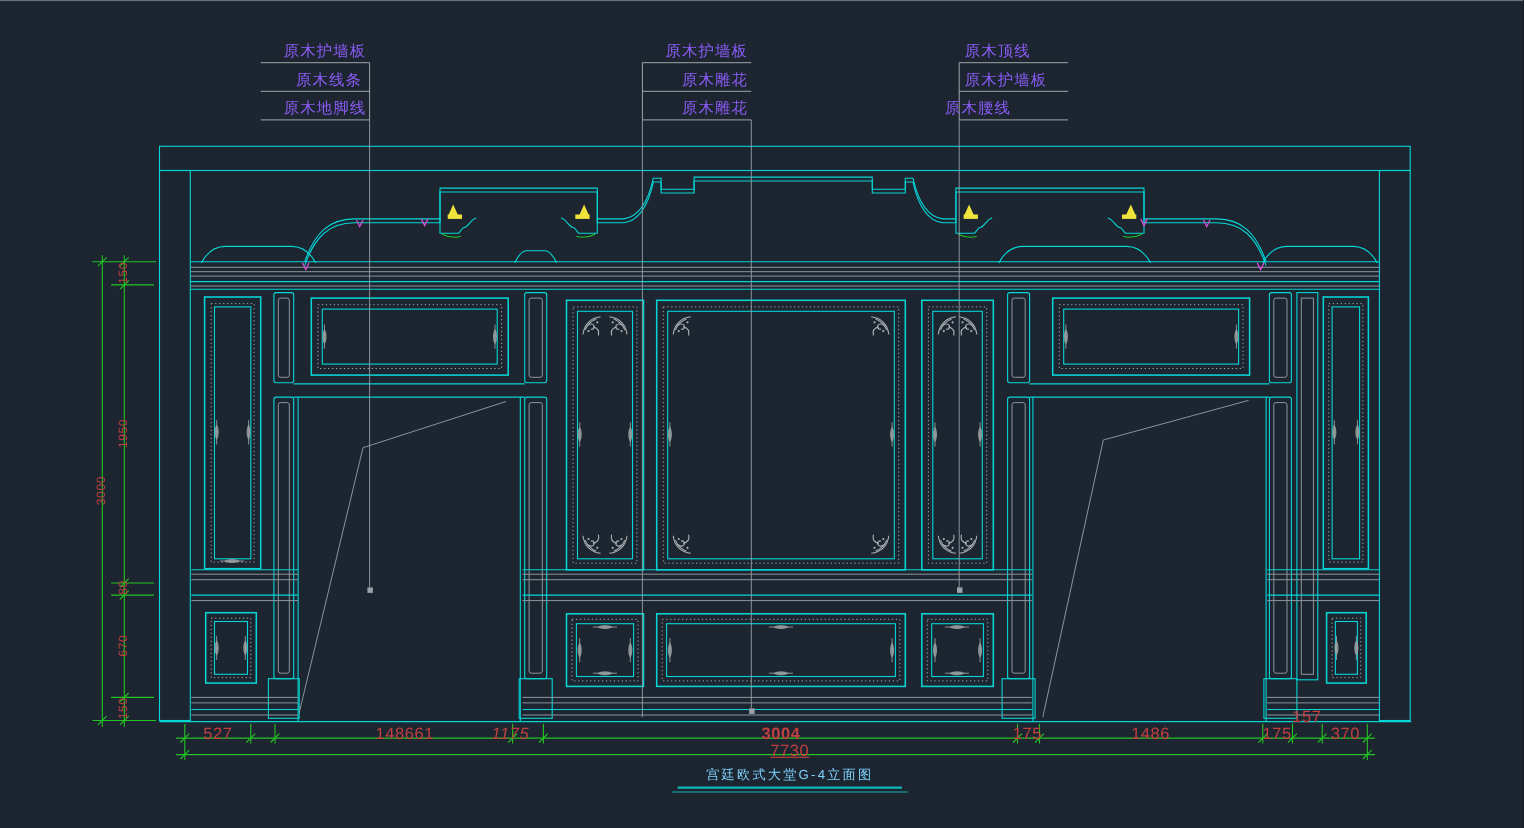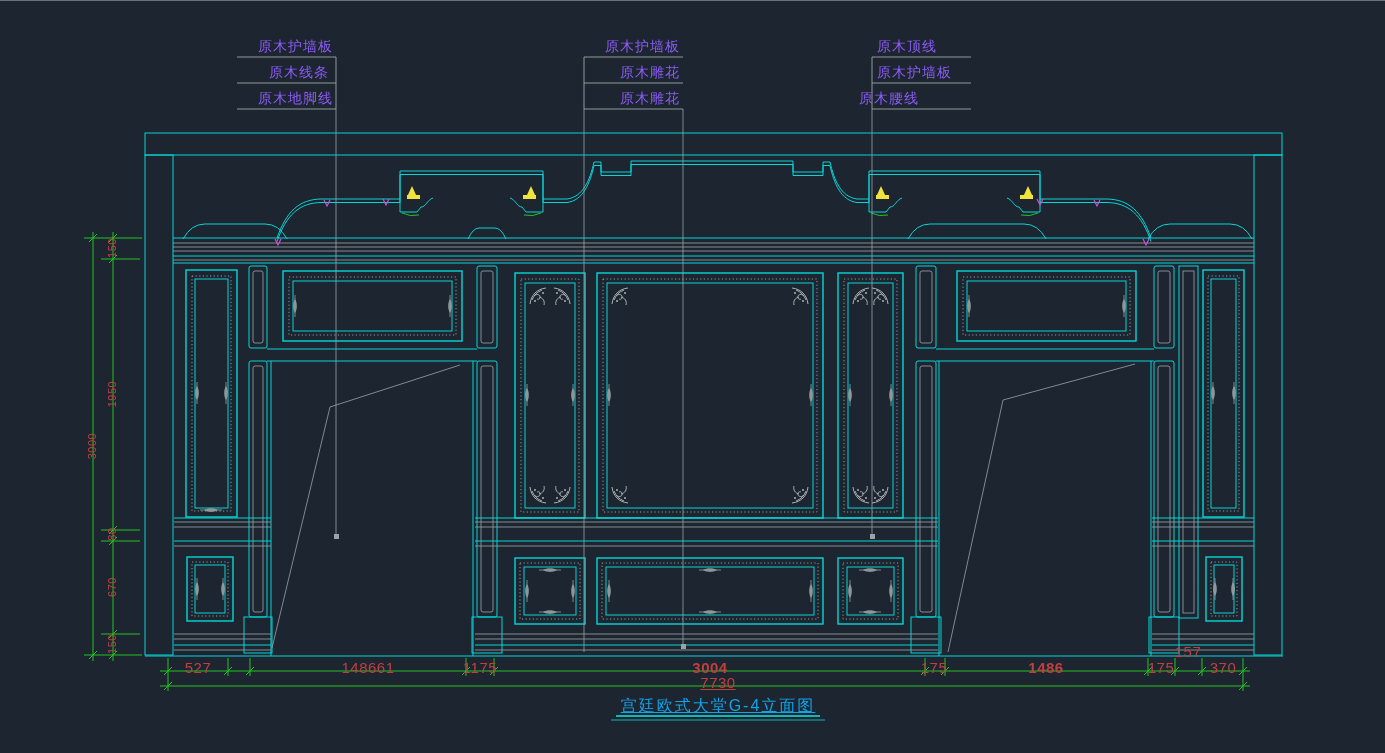--- a/index.html
+++ b/index.html
@@ -5,21 +5,21 @@
   html,body{margin:0;padding:0;background:#10151d;}
   #canvas{position:relative;width:1385px;height:753px;background:#1d2531;overflow:hidden;
           font-family:"Liberation Sans","DejaVu Sans",sans-serif;}
   #canvas svg{position:absolute;left:0;top:0;}
   .topline{position:absolute;left:0;top:0;width:1385px;height:1px;background:#8a9098;opacity:.7;}
   .callout{position:absolute;color:#8b5cf6;font-size:14px;letter-spacing:1px;white-space:nowrap;line-height:16px;}
   .callout.r{text-align:right;}
   .hdim{position:absolute;color:#c04040;font-size:15px;white-space:nowrap;transform:translateX(-50%);letter-spacing:.5px;}
   .vdim{position:absolute;color:#c04040;font-size:11px;width:64px;text-align:center;
         transform:translate(-32px,-7px) rotate(-90deg);transform-origin:center;letter-spacing:.5px;}
-  .title{position:absolute;color:#0ea5e9;font-size:16px;letter-spacing:2px;white-space:nowrap;transform:translateX(-50%);text-decoration:underline;}
+  .title{position:absolute;color:#7dd3fc;font-size:12px;letter-spacing:2px;white-space:nowrap;transform:translateX(-50%);}
   
   .c{stroke:#06d6d6;fill:none;stroke-width:1;}
   .c2{stroke:#06d6d6;fill:none;stroke-width:1.4;}
   .g{stroke:#8f979e;fill:none;stroke-width:.9;}
   .d{stroke:#9aa8a8;fill:none;stroke-width:.9;stroke-dasharray:1.2 2.4;}
   .gn{stroke:#23c423;fill:none;stroke-width:1;}
   .ld{stroke:#9aa2aa;fill:none;stroke-width:.8;}
   .orn{stroke:#aab2b2;fill:none;stroke-width:1;}
 </style>
 </head>
@@ -389,23 +389,23 @@
 
   <div class="vdim" style="left:112px;top:249px;">150</div>
   <div class="vdim" style="left:112px;top:395px;">1950</div>
   <div class="vdim" style="left:112px;top:535px;">80</div>
   <div class="vdim" style="left:112px;top:588px;">670</div>
   <div class="vdim" style="left:112px;top:645px;">150</div>
   <div class="vdim" style="left:92px;top:447px;">3000</div>
 
   <div class="hdim" style="left:198px;top:659px;">527</div>
   <div class="hdim" style="left:368px;top:659px;">148661</div>
-  <div class="hdim" style="left:480px;top:659px;">1175</div>
+  <div class="hdim" style="left:464px;top:659px;font-style:italic;">1175</div>
   <div class="hdim" style="left:710px;top:659px;font-weight:bold;">3004</div>
   <div class="hdim" style="left:934px;top:659px;">175</div>
-  <div class="hdim" style="left:1046px;top:659px;font-weight:bold;">1486</div>
+  <div class="hdim" style="left:1046px;top:659px;">1486</div>
   <div class="hdim" style="left:1161px;top:659px;">175</div>
   <div class="hdim" style="left:1188px;top:643px;">157</div>
   <div class="hdim" style="left:1223px;top:659px;">370</div>
   <div class="hdim" style="left:718px;top:674px;text-decoration:underline;">7730</div>
 
   <div class="title" style="left:718px;top:696px;">宫廷欧式大堂G-4立面图</div>
 </div>
 
 </body></html>

